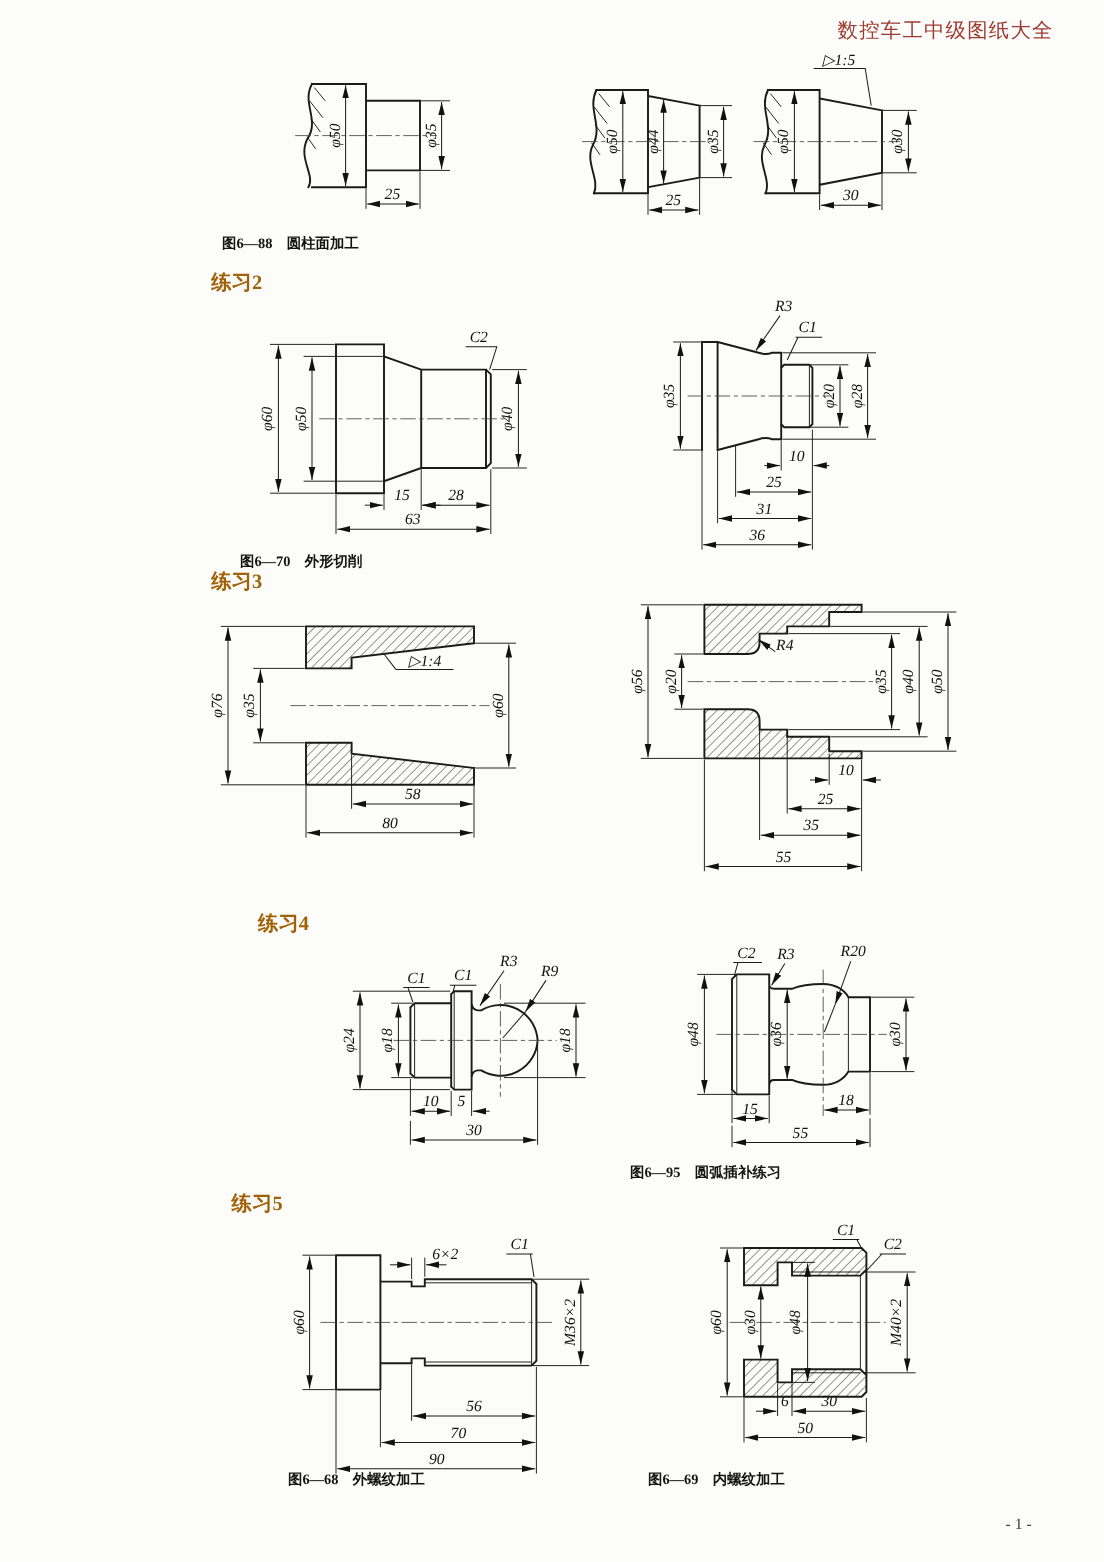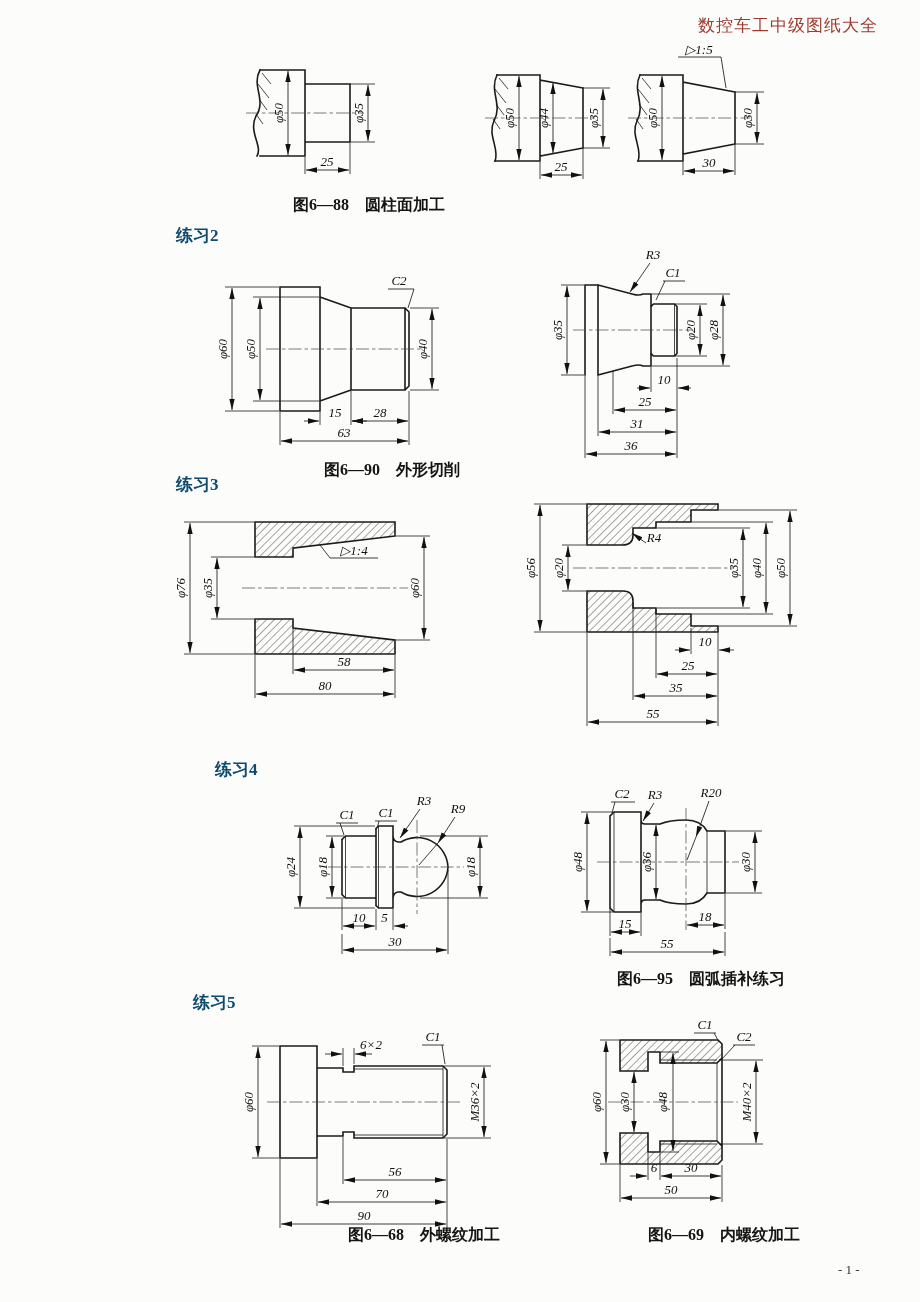--- a/index.html
+++ b/index.html
@@ -1,21 +1,21 @@
 <!DOCTYPE html>
 <html><head>
 <meta charset="utf-8">
 <style>
   html,body{margin:0;padding:0;background:#e8e8e8;}
   .page{position:relative;width:920px;height:1302px;background:#fcfcfa;overflow:hidden;
         font-family:"Liberation Serif",serif;color:#151515;}
   .hdr{position:absolute;top:14px;right:42px;font-size:17px;letter-spacing:1px;color:#9e3a2f;}
   .ftr{position:absolute;top:1262px;left:838px;font-size:13px;color:#333;}
-  .exlabel{position:absolute;font-size:17px;font-weight:bold;color:#0c4a6e;}
-  .cap{position:absolute;width:260px;text-align:right;font-size:16px;font-weight:bold;color:#141414;}
+  .exlabel{position:absolute;font-size:17px;font-weight:bold;color:#a16207;}
+  .cap{position:absolute;width:260px;text-align:left;font-size:12px;font-weight:bold;color:#141414;}
   svg.fig{position:absolute;overflow:visible;}
   .ol{stroke:#1b1b1b;stroke-width:1.6;fill:none;stroke-linecap:square;stroke-linejoin:miter;}
   .tn{stroke:#1b1b1b;stroke-width:0.8;fill:none;}
   .cl{stroke:#444;stroke-width:0.7;fill:none;stroke-dasharray:13 3 3.5 3;}
   .ext{stroke:#1b1b1b;stroke-width:0.8;fill:none;}
   .dm{stroke:#1b1b1b;stroke-width:0.85;fill:none;marker-start:url(#arr);marker-end:url(#arr);}
   .de{stroke:#1b1b1b;stroke-width:0.85;fill:none;marker-end:url(#arr);}
   .ld{stroke:#1b1b1b;stroke-width:0.85;fill:none;}
   .hp{fill:url(#hatch);stroke:none;}
   text.dt{font:italic 13px "Liberation Serif",serif;fill:#111;text-anchor:middle;}
@@ -135,21 +135,21 @@
       <path class="ext" d="M128,149 V162 M159,128 V162 M217,128 V162 M88,149 V182 M217,162 V182"></path>
       <line class="de" x1="112" y1="158" x2="127" y2="158"></line>
       <line class="de" x1="175" y1="158" x2="160" y2="158"></line>
       <text class="dt" x="143" y="154">15</text>
       <line class="dm" x1="160" y1="158" x2="216" y2="158"></line>
       <text class="dt" x="188" y="154">28</text>
       <line class="dm" x1="89" y1="178" x2="216" y2="178"></line>
       <text class="dt" x="152" y="174">63</text>
     </g>
   </svg>
-  <div class="cap" style="left:200px;top:460px">图6—90　外形切削</div>
+  <div class="cap" style="left:200px;top:460px">图6—70　外形切削</div>
 
   <svg class="fig" style="left:553px;top:248px" width="210" height="215">
     <g>
       <path class="ol" d="M32,37 H45 M32,37 V127 M45,37 V127
                           M45,37 L80,46.2 Q86,48 90,46 H98
                           M45,127 L80,117.8 Q86,116 90,118 H98
                           M98,46 V118
                           M98,58.5 L100.5,56 H121.5 L124,58.5 V105.5 L121.5,108 H100.5 L98,105.5"></path>
       <line class="tn" x1="121.5" y1="56" x2="121.5" y2="108"></line>
     </g>

